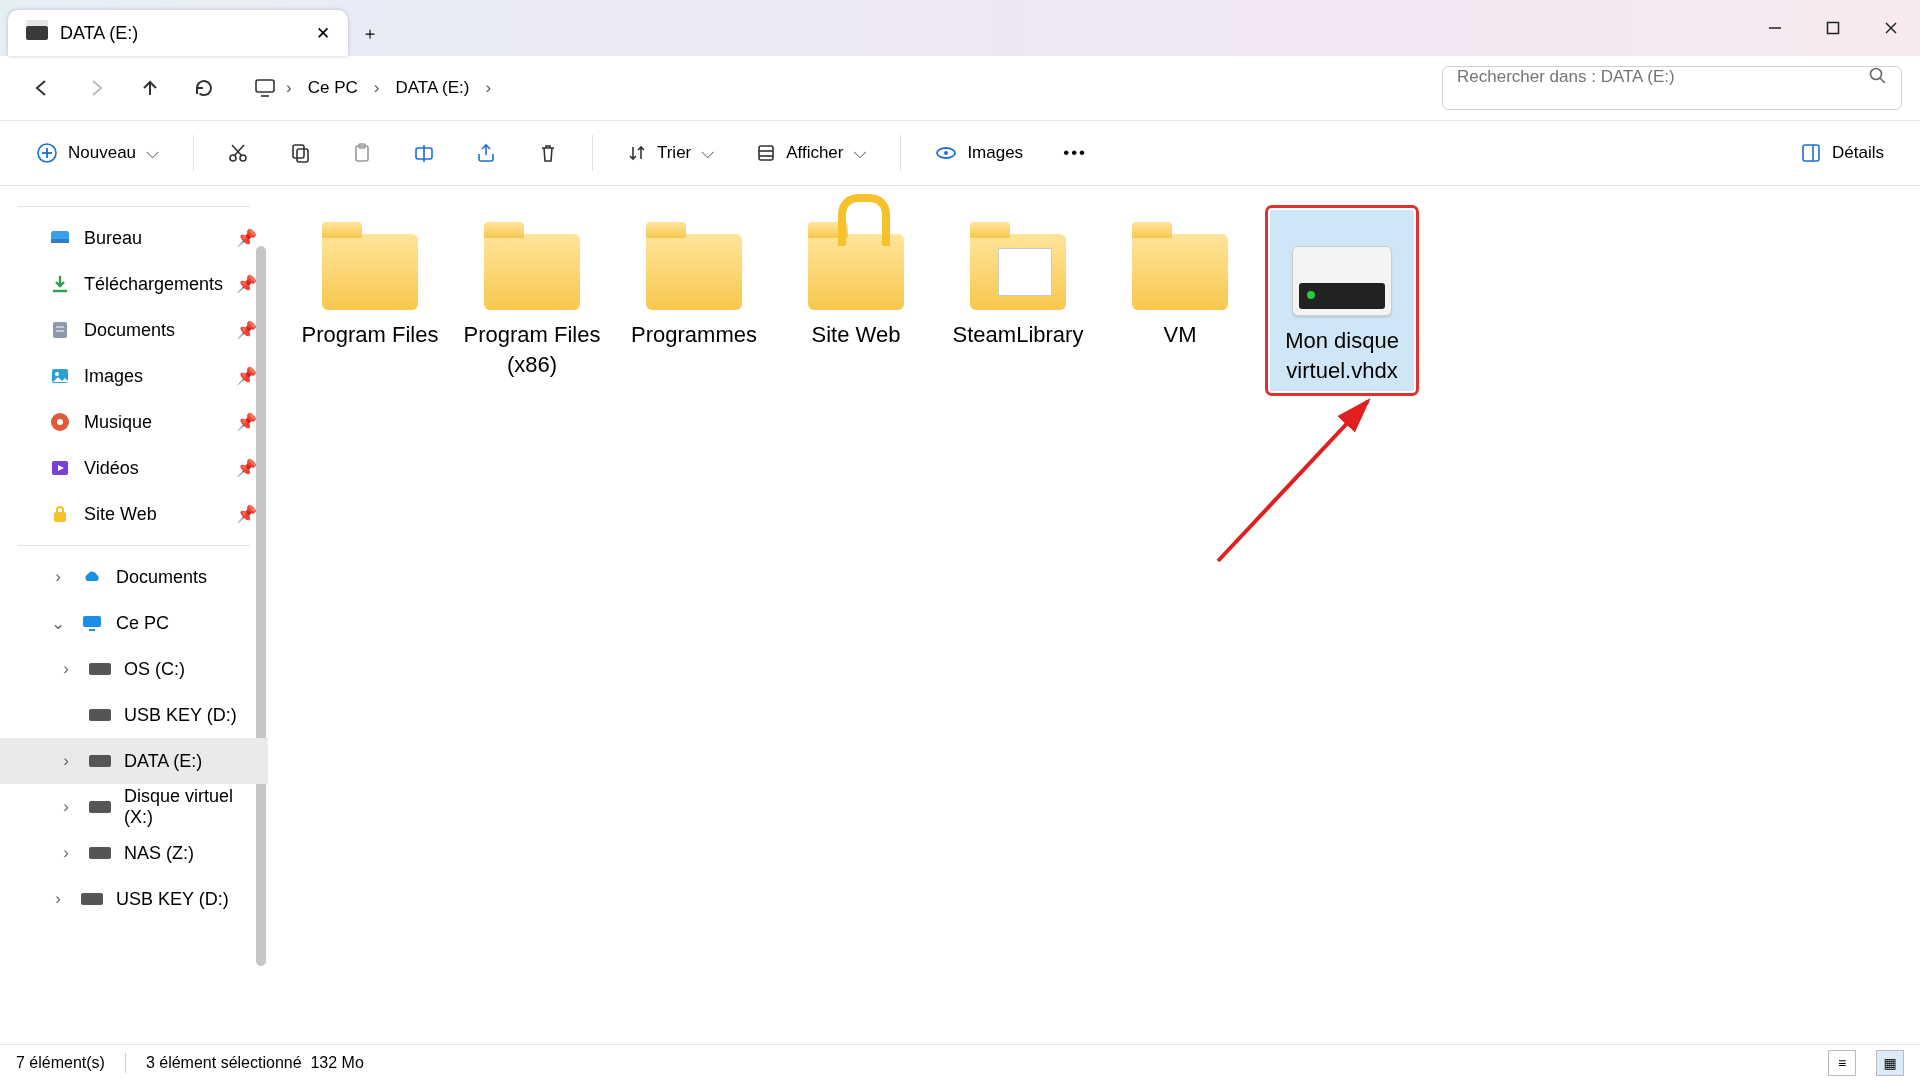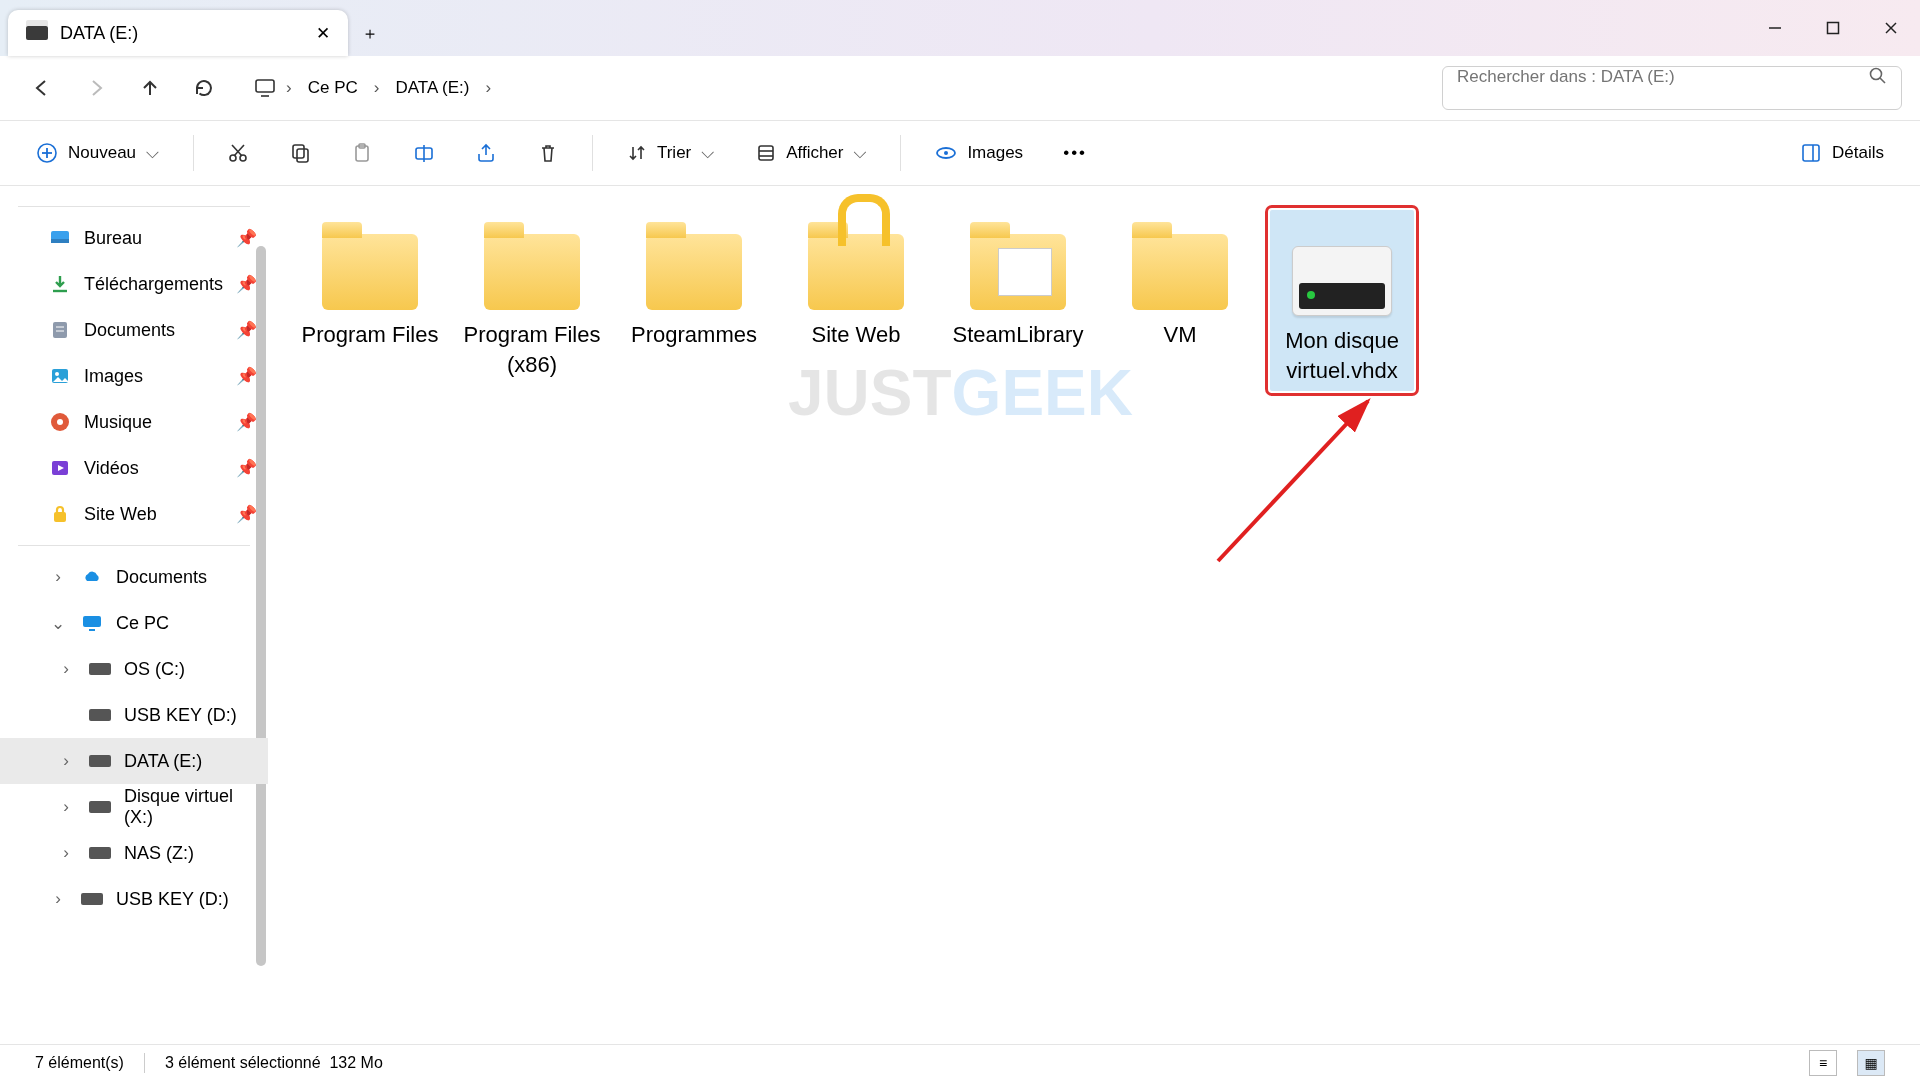--- a/index.html
+++ b/index.html
@@ -55,21 +55,21 @@
 .cell{ width:144px; display:flex; flex-direction:column; align-items:center; gap:10px;}
 .cell .iconwrap{ width:120px; height:100px; display:flex; align-items:flex-end; justify-content:center;}
 .cell .name{ text-align:center; font-size:22px; line-height:1.35;}
 .cell.selected{ outline:3px solid #e03030; outline-offset:2px; background:#cfe6f6; border-radius:2px; padding:6px 2px;}
 .watermark{ position:absolute; left:520px; top:170px; font-size:64px; font-weight:700; color:rgba(0,0,0,0.10); z-index:0; pointer-events:none;}
 .watermark .g{ color:rgba(60,150,230,0.20);}
 .annot-text{ position:absolute; left:730px; top:330px; color:#e02020; font-size:26px;}
 .arrow{ position:absolute; left:930px; top:195px; width:190px; height:190px; pointer-events:none;}
 
 
-.statusbar{ height:36px; display:flex; align-items:center; padding:0 35px; gap:20px; border-top:1px solid #e5e5e5; font-size:16px;}
+.statusbar{ height:36px; display:flex; align-items:center; padding:0 16px; gap:20px; border-top:1px solid #e5e5e5; font-size:16px;}
 .statusbar .spacer{flex:1;}
 .viewbtn{ width:28px; height:26px; border:1px solid #bbb; display:flex; align-items:center; justify-content:center; font-size:14px;}
 .viewbtn.active{ background:#dce9f6;}
 
 
 .folder{ width:96px;height:76px;border-radius:6px;background:linear-gradient(#ffe49a,#f7c84e);position:relative;}
 .folder::before{content:"";position:absolute;top:-12px;left:0;width:40px;height:16px;border-radius:4px 4px 0 0;background:linear-gradient(#ffe49a,#f7c84e);}
 .folder.lock::after{content:"";position:absolute;left:30px;top:-40px;width:36px;height:44px;border:8px solid #f6c12b;border-bottom:none;border-radius:20px 20px 0 0;}
 .folder.doc::after{content:"";position:absolute;left:28px;top:14px;width:52px;height:46px;background:#fff;border:1px solid #ccc;}
 .vhd{ width:100px;height:70px;background:#f4f4f4;border:1px solid #ccc;border-radius:6px;position:relative;box-shadow:0 2px 2px rgba(0,0,0,0.1);}
@@ -397,23 +397,20 @@
               <rect width="22" height="12" rx="2" fill="#555"></rect>
               <rect y="-5" width="22" height="5" rx="2" fill="#ddd"></rect>
             </svg>
           </span>
           <span class="lbl">USB KEY (D:)</span>
         </div>
       </div>
   </div>
 
   <div class="content">
-    <div class="watermark">
-      <span>JUST</span><span class="g">GEEK</span>
-    </div>
     <div id="items-grid" style="display:contents"><div class="cell">
           <div class="iconwrap">
             <div class="folder"></div>
           </div>
           <div class="name">Program Files</div>
         </div><div class="cell">
           <div class="iconwrap">
             <div class="folder"></div>
           </div>
           <div class="name">Program Files (x86)</div>

